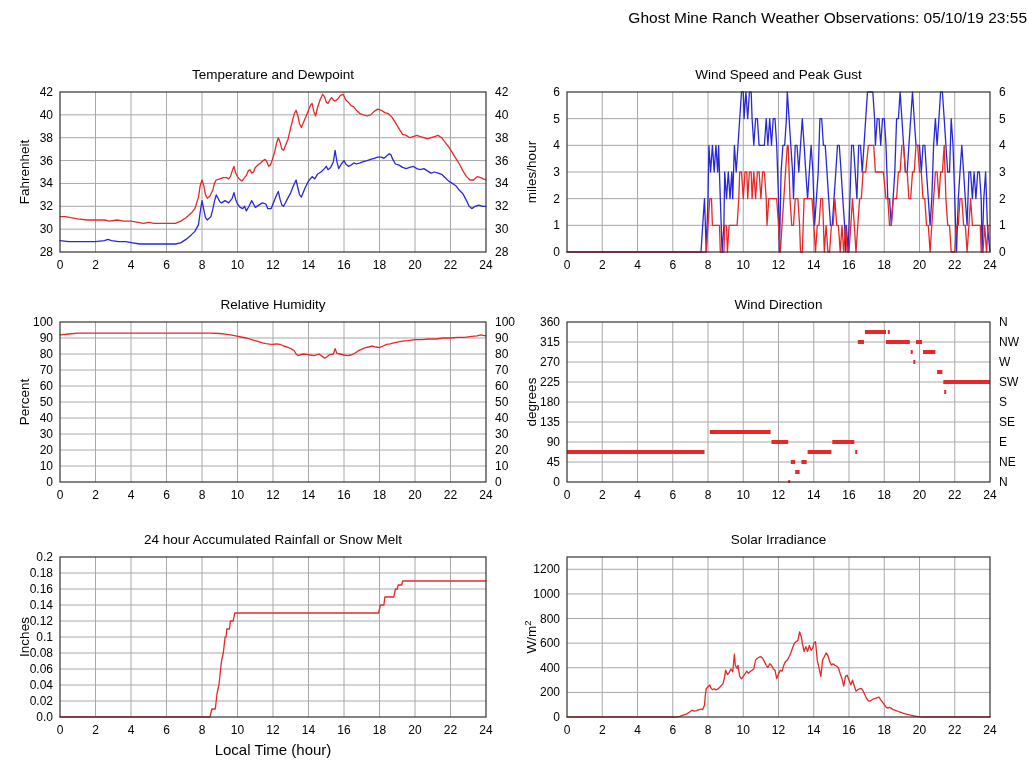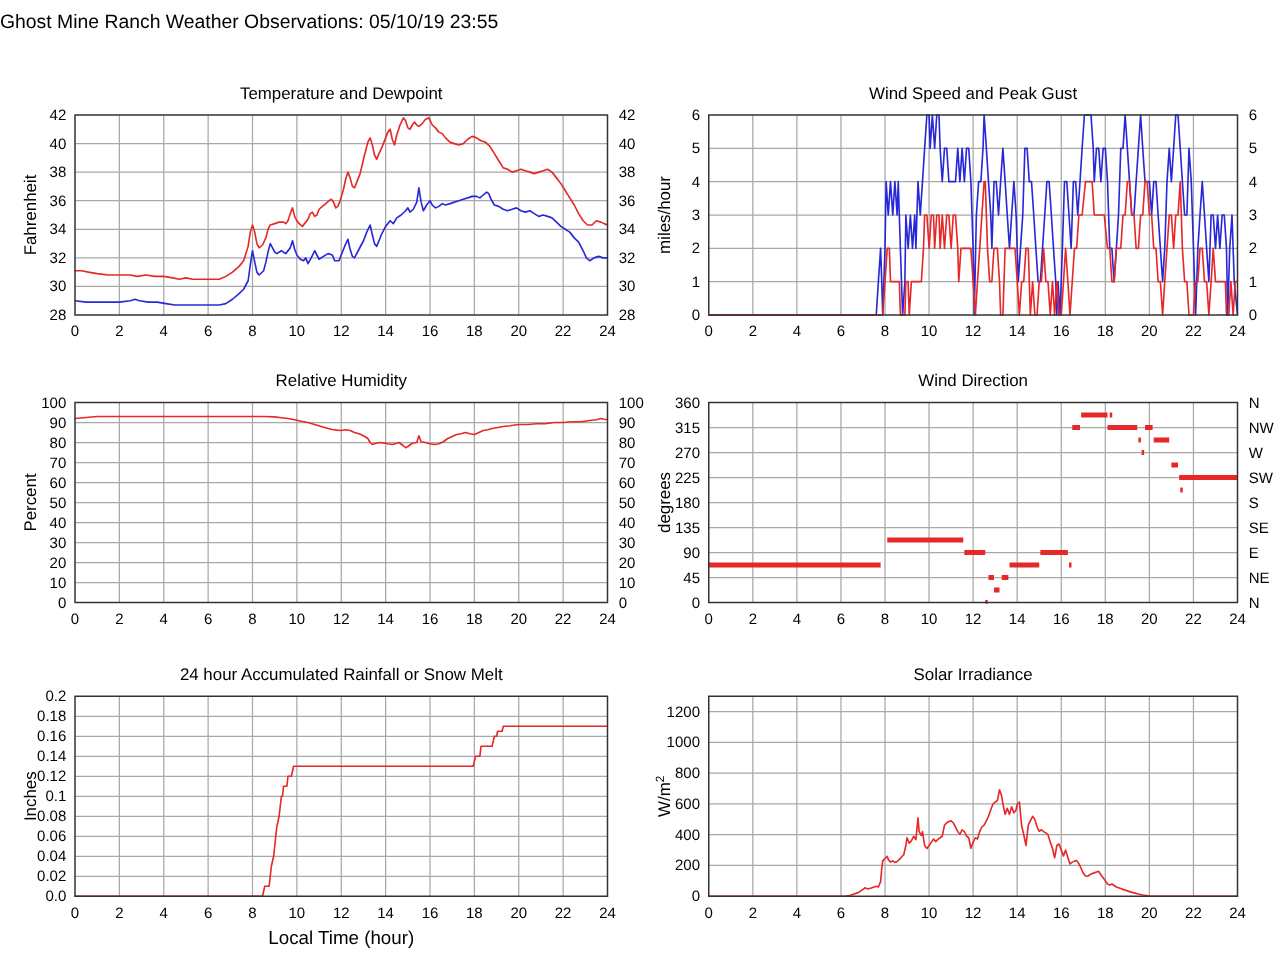--- a/index.html
+++ b/index.html
@@ -1,18 +1,18 @@
 <!DOCTYPE html>
 <html><head>
 <meta charset="utf-8">
 <style>
   html,body{margin:0;padding:0;background:#ffffff;}
   body{font-family:"Liberation Sans", sans-serif;}
   .page{position:relative;width:1027px;height:772px;background:#ffffff;overflow:hidden;}
-  .main-title{position:absolute;top:9px;left:0;width:100%;text-align:left;
+  .main-title{position:absolute;top:9px;left:0;width:100%;text-align:right;
     font-size:15.5px;color:#000;letter-spacing:0;}
   #charts-svg{position:absolute;left:0;top:0;}
   text{font-family:"Liberation Sans", sans-serif;}
 </style>
 </head>
 <body>
 
 <div class="page">
   <div class="main-title">Ghost Mine Ranch Weather Observations: 05/10/19 23:55</div>
   <svg id="charts-svg" width="1027" height="772" viewBox="0 0 1027 772">

